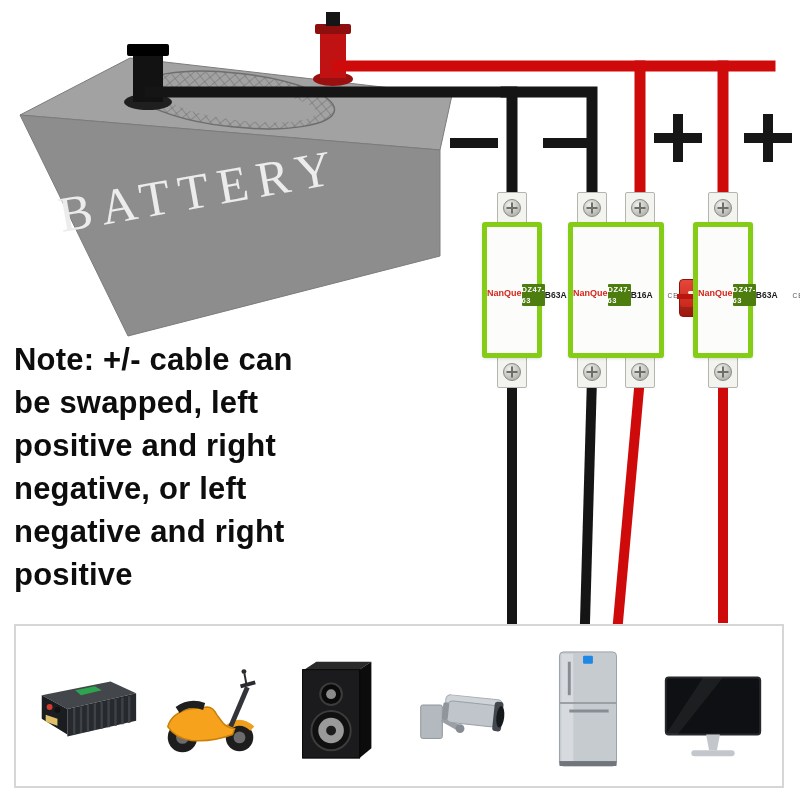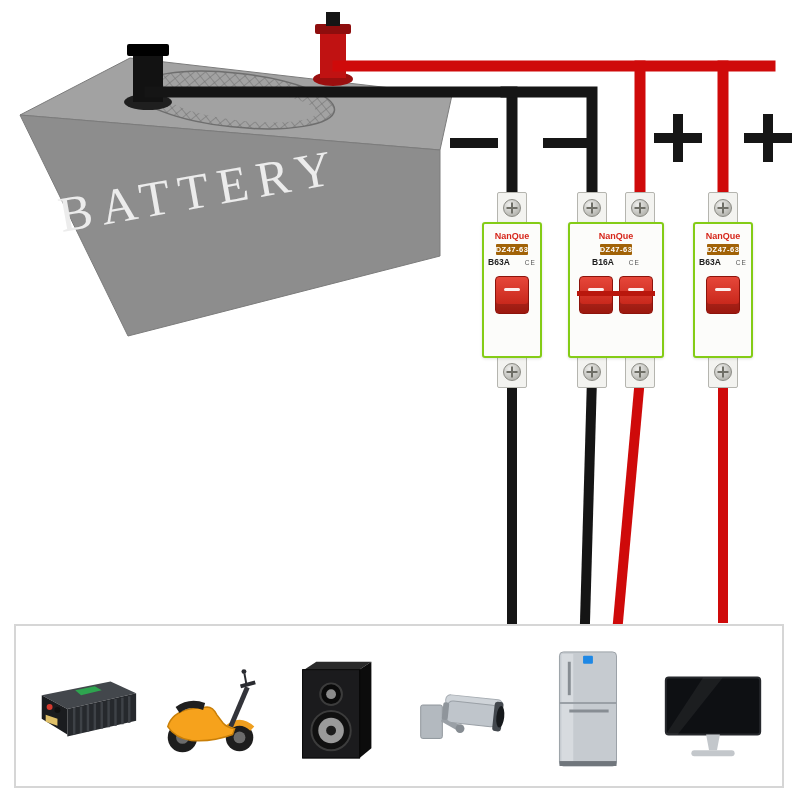--- a/index.html
+++ b/index.html
@@ -26,27 +26,27 @@
   .screw {
     width:18px; height:18px; border-radius:50%; position:relative;
     background:radial-gradient(circle at 35% 30%, #eeeeec, #a3a39c);
     border:1px solid #8a8a83; box-sizing:border-box;
   }
   .screw::before, .screw::after { content:""; position:absolute; background:#6e6e66; left:50%; top:50%; }
   .screw::before { width:11px; height:2px; transform:translate(-50%,-50%); }
   .screw::after  { width:2px; height:11px; transform:translate(-50%,-50%); }
   .bk-body {
     width:100%; height:136px; margin:-2px 0; background:#fcfcfa;
-    border:2px solid #84cc16; border-radius:3px; box-sizing:border-box;
-    display:flex; flex-direction:column; align-items:center; padding-top:7px;
+    border:5px solid #84cc16; border-radius:3px; box-sizing:border-box;
+    display:flex; flex-direction:row; align-items:center; padding-top:7px;
     position:relative; z-index:1; box-shadow:0 1px 3px rgba(0,0,0,.12);
   }
   .bk-brand { color:#d6261b; font-weight:bold; font-size:9px; line-height:11px; }
   .bk-model {
-    background:#a16207; color:#fff; font-size:7.5px; font-weight:bold;
+    background:#4d7c0f; color:#fff; font-size:7.5px; font-weight:bold;
     line-height:11px; padding:0 0; border-radius:1px; margin-top:2px; letter-spacing:.5px;
   }
   .bk-rating-row { display:flex; align-items:baseline; gap:15px; margin-top:2px; }
   .bk-rating { font-size:8.5px; font-weight:bold; color:#1c1c1c; }
   .bk-ce { font-size:6.5px; color:#555; letter-spacing:1px; }
   .bk-switch-row { display:flex; gap:6px; position:relative; margin-top:9px; }
   .bk-switch {
     width:34px; height:38px; border-radius:4px; position:relative;
     background:linear-gradient(#e6473a,#bf1e12); border:1px solid #8c130b; box-sizing:border-box;
     box-shadow:inset 0 -9px 0 rgba(0,0,0,.18);
@@ -206,20 +206,26 @@
         <div class="bk-switch"></div>
       </div>
     </div>
     <div class="bk-tabs">
       <div class="bk-tab">
         <div class="screw"></div>
       </div>
     </div>
   </div>
 
+  <div class="note">Note: +/- cable can
+be swapped, left
+positive and right
+negative, or left
+negative and right
+positive</div>
 
   <div class="strip">
 
     <svg width="118" height="148" viewBox="0 0 120 150" aria-label="power-inverter">
       <polygon points="16,64 86,50 112,62 42,78" fill="#43474c"></polygon>
       <polygon points="50,59 70,55 77,59 56,64" fill="#2ea44f"></polygon>
       <polygon points="16,64 42,78 42,104 16,88" fill="#1a1c1f"></polygon>
       <polygon points="42,78 112,62 112,90 42,106" fill="#26292d"></polygon>
       <path d="M49 77 v27 M56 75.5 v27 M63 74 v27 M70 72.5 v27 M77 71 v27 M84 69.5 v27 M91 68 v27 M98 66.5 v27 M105 65 v27" stroke="#3e4247" stroke-width="2.5" fill="none"></path>
       <polygon points="20,84 32,88 32,95 20,91" fill="#dfc069"></polygon>

